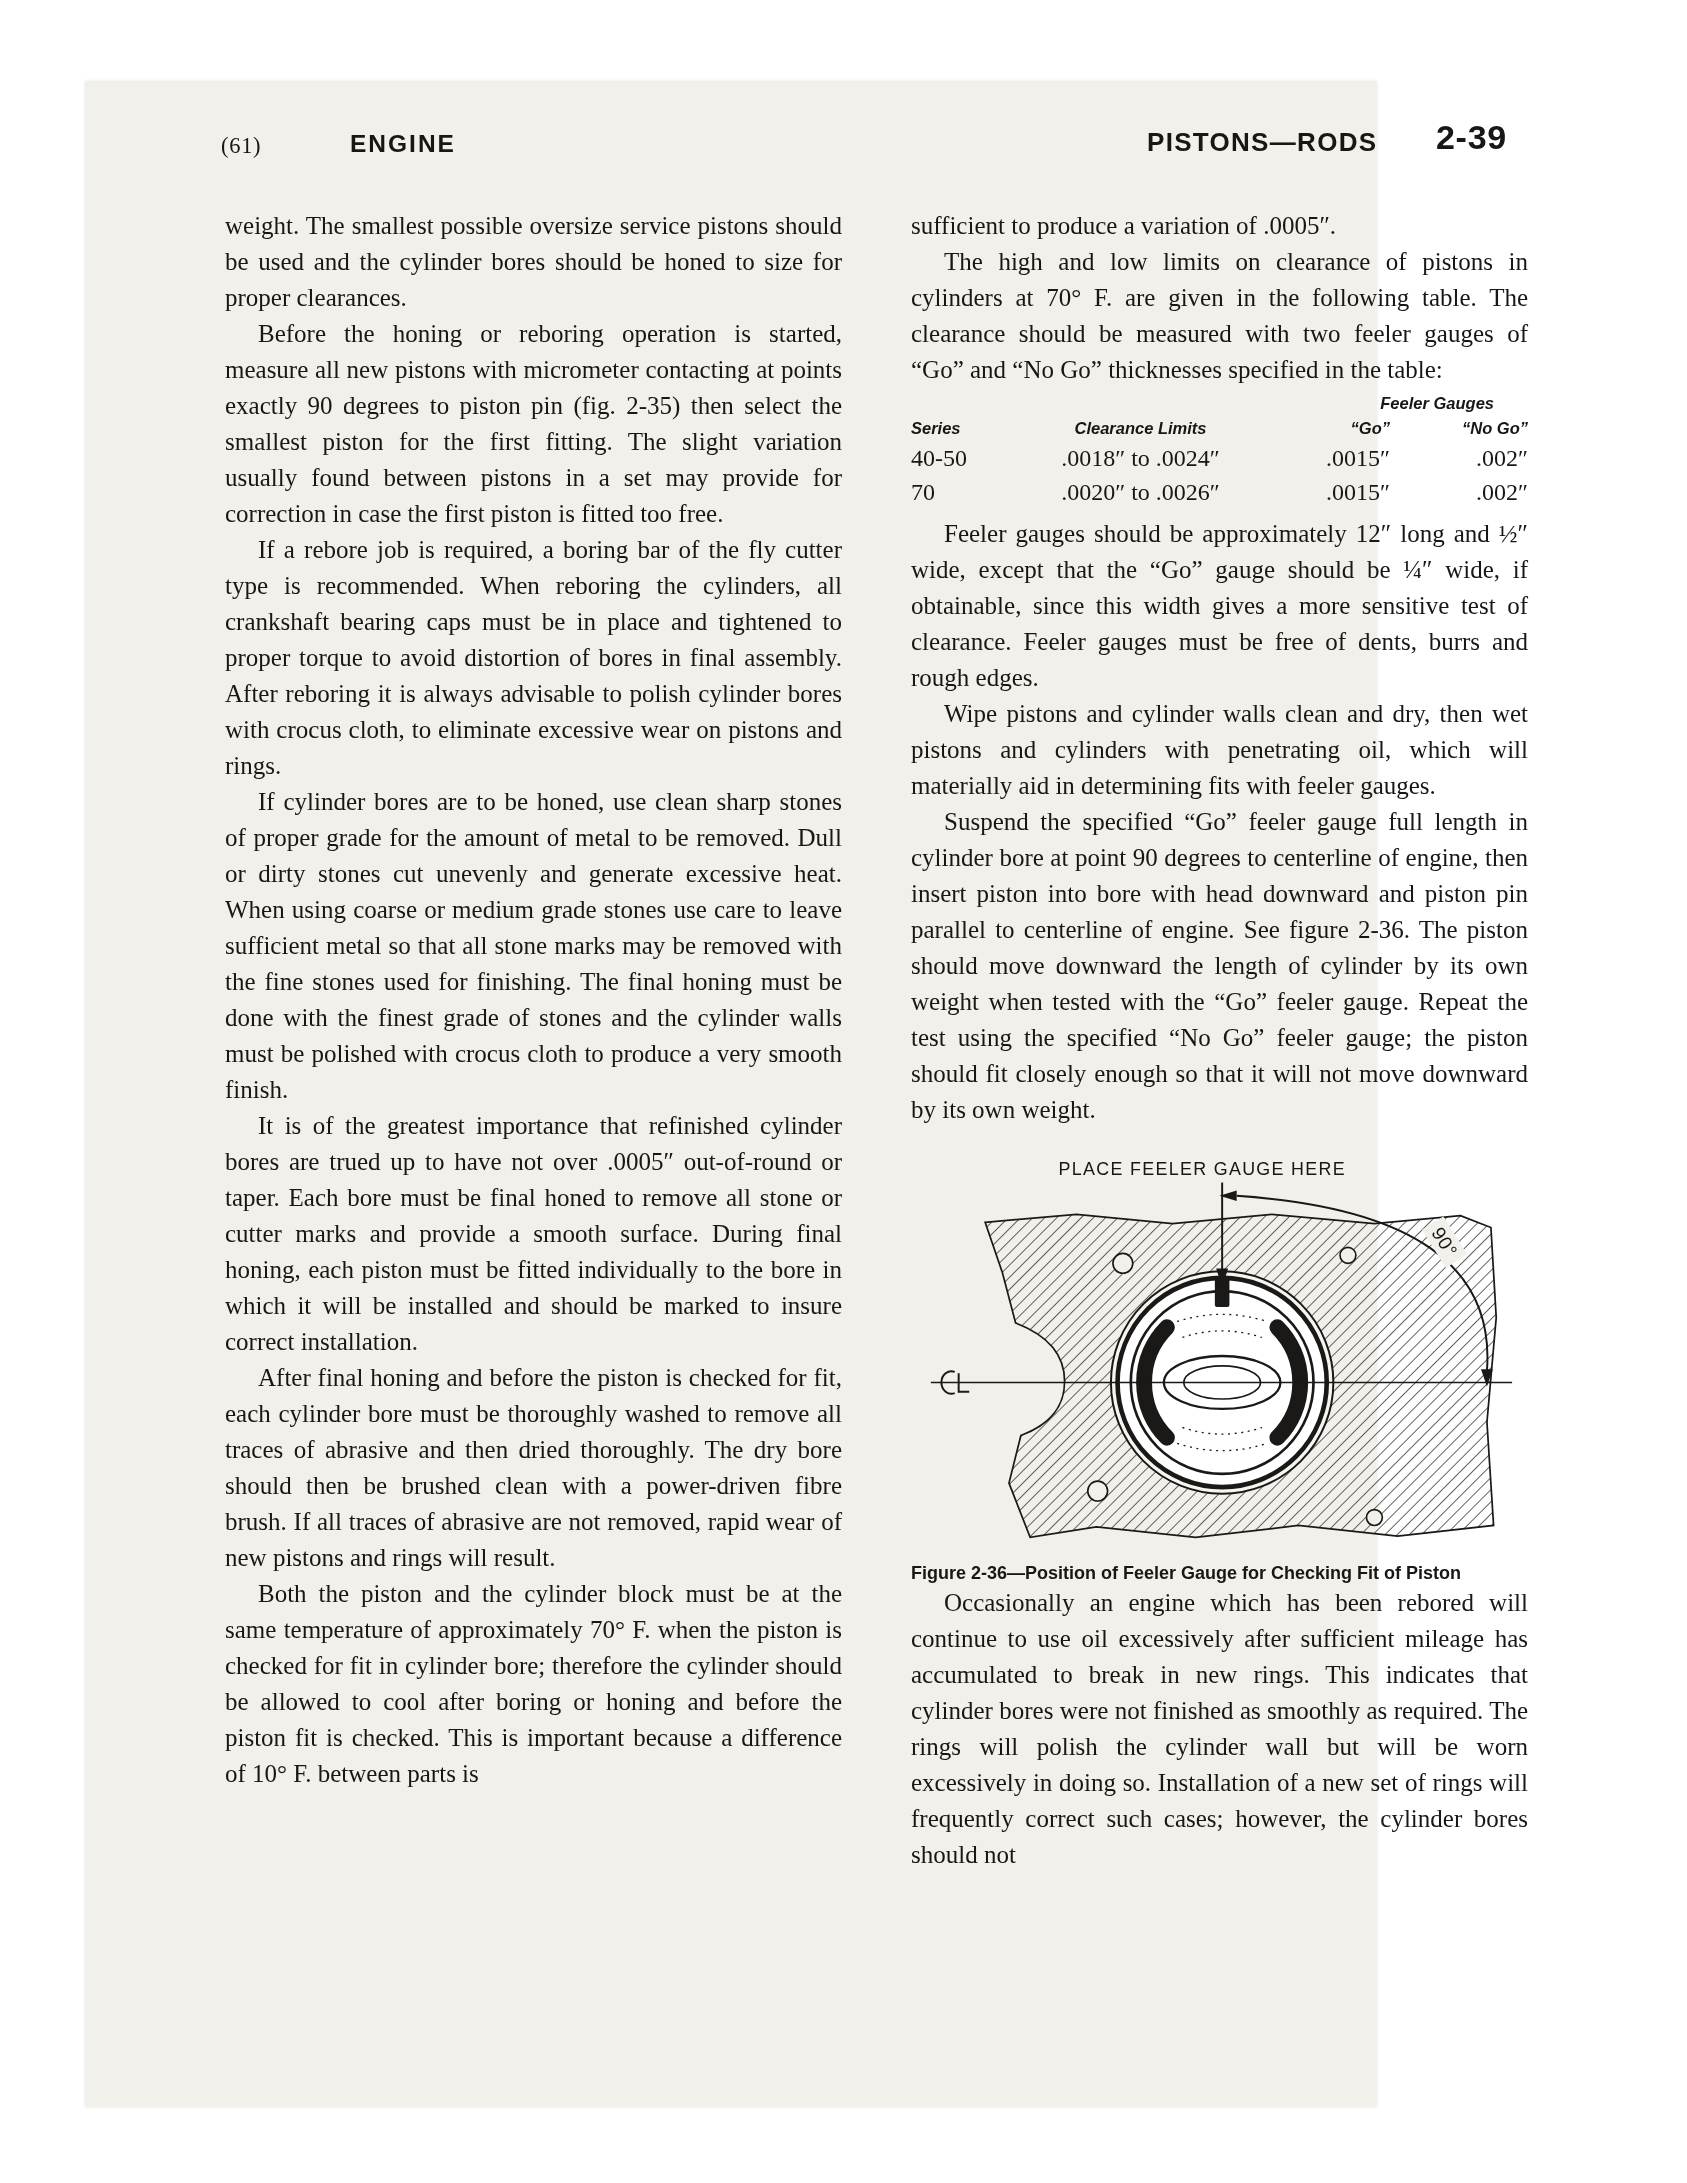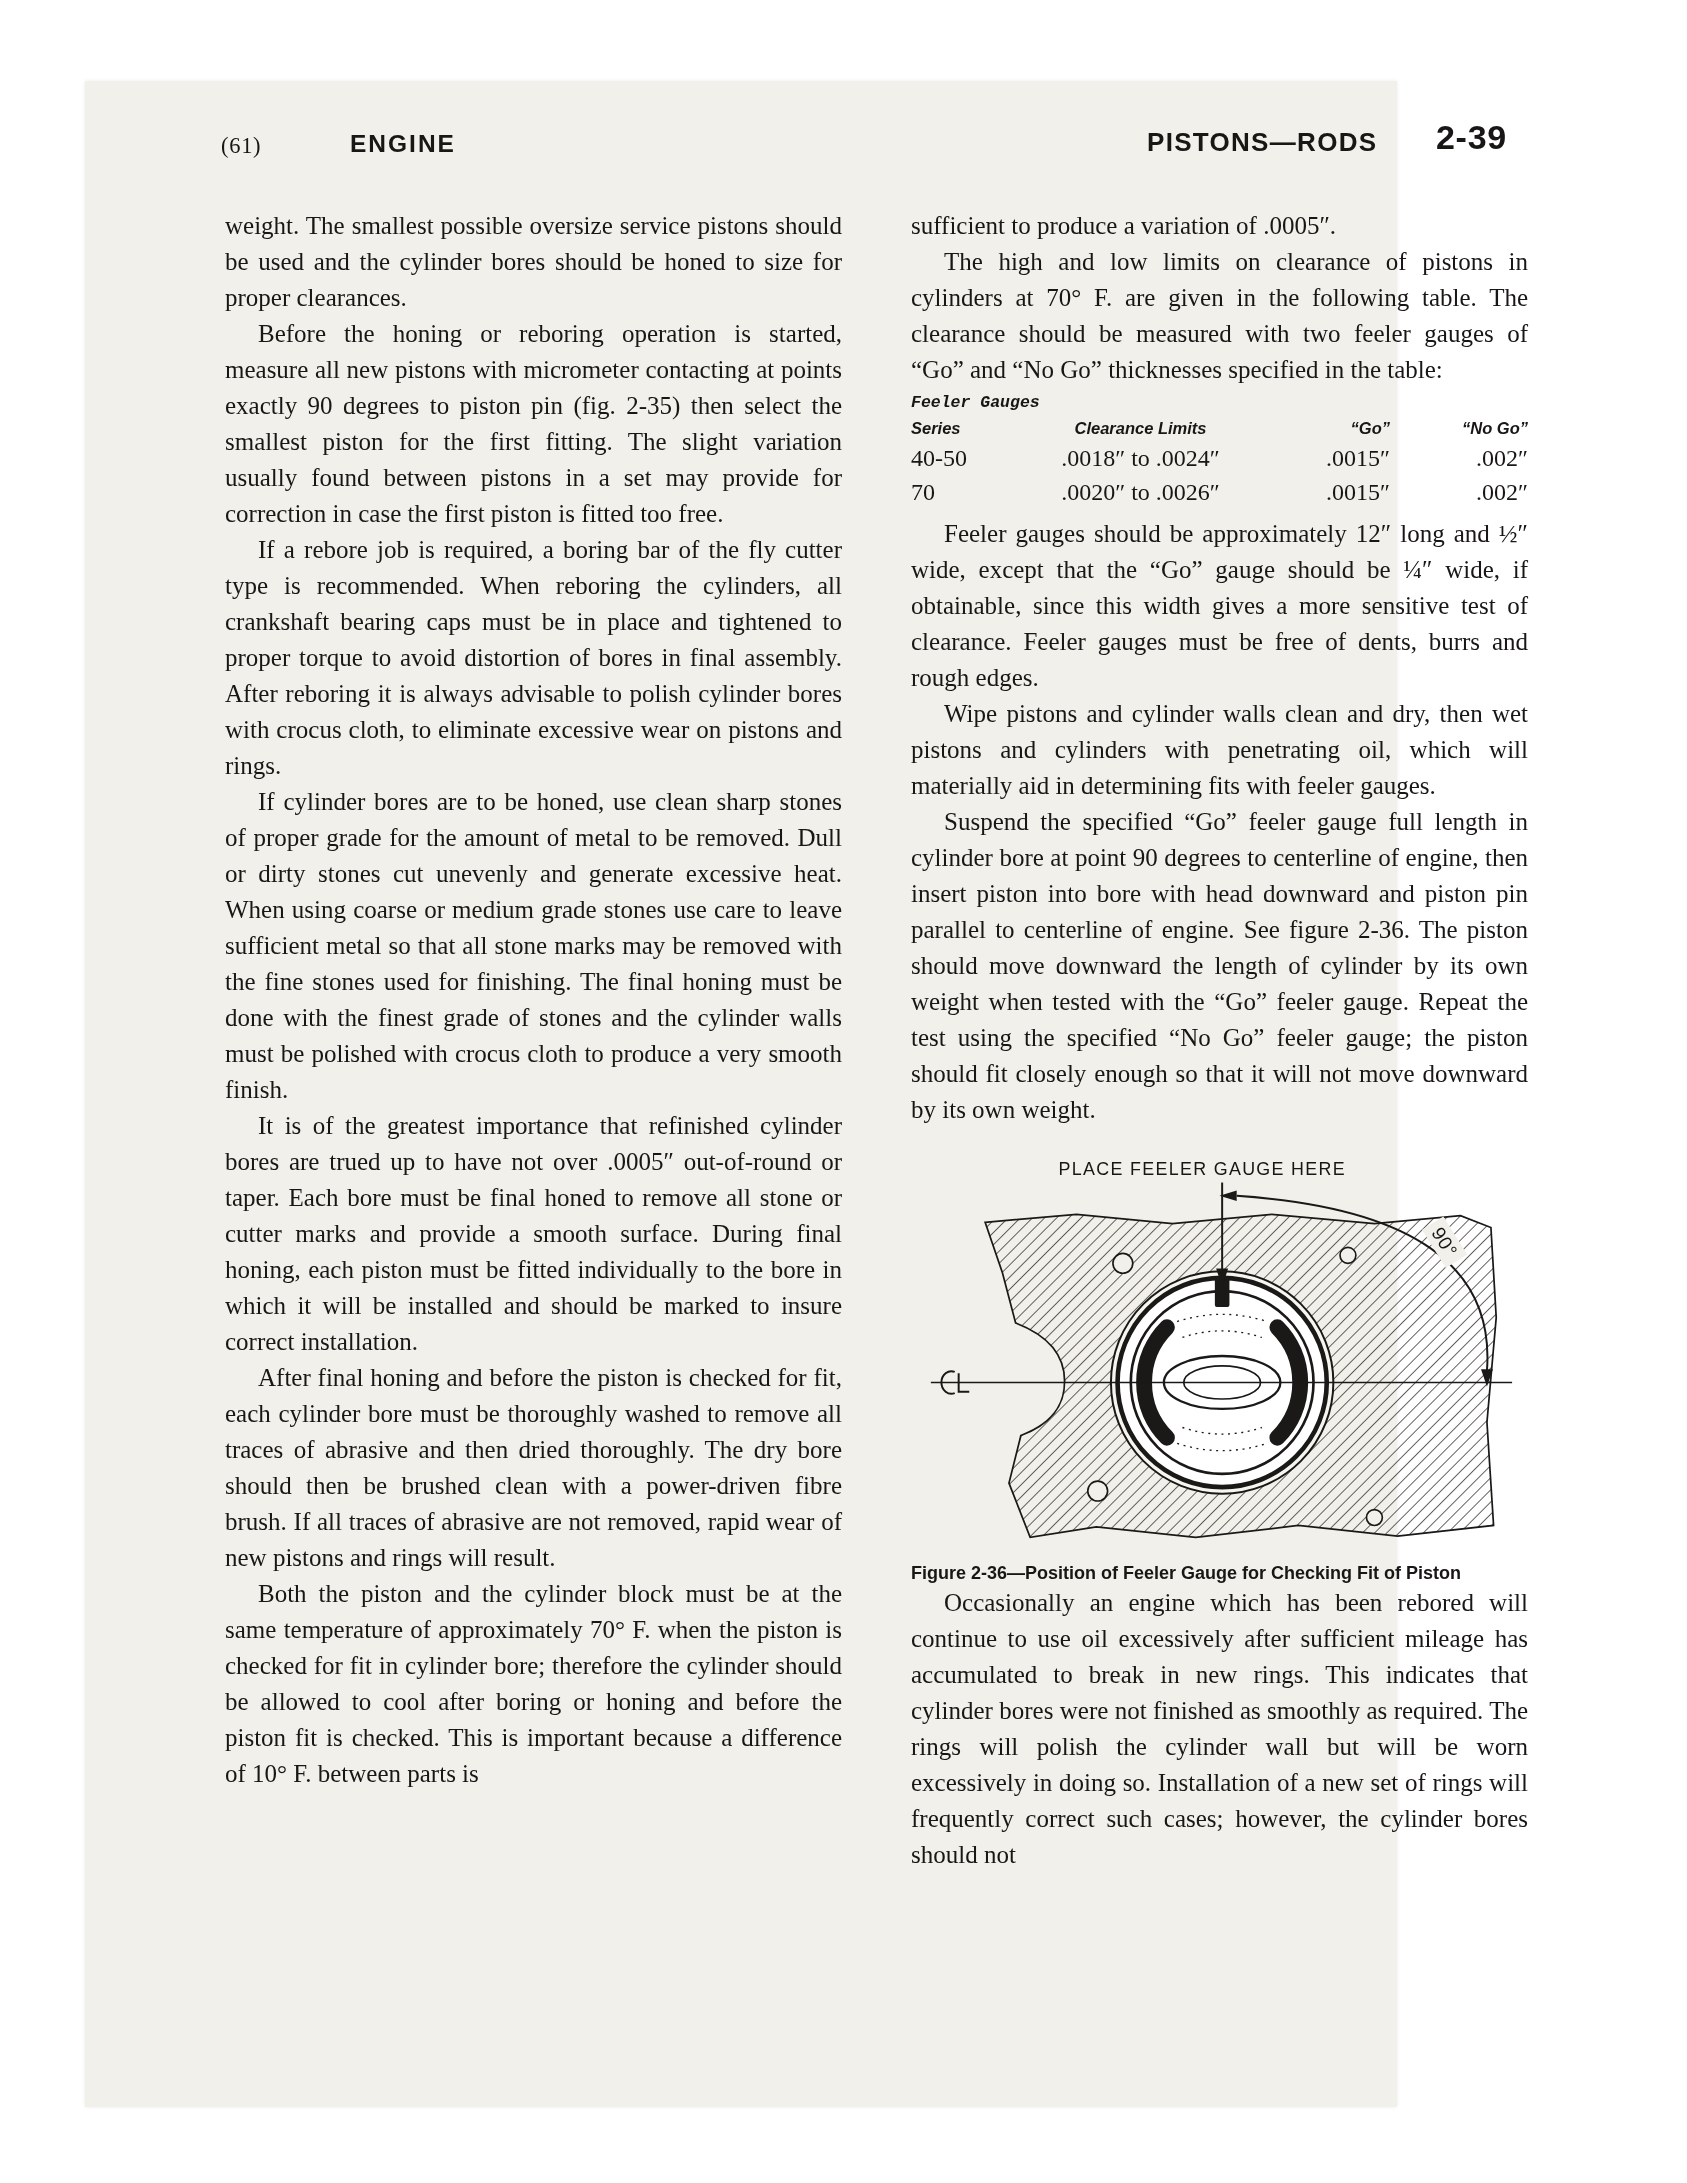--- a/index.html
+++ b/index.html
@@ -2,37 +2,37 @@
 <html style="font-size:10.6px"><head>
 <meta charset="utf-8">
 <style>
   html,body{margin:0;padding:0;}
   body{
     width:1687px;height:2183px;background:#ffffff;position:relative;
     font-family:"Liberation Serif", serif;color:#181715;
   }
   .page{
     position:absolute;left:85px;top:81px;width:1292px;height:2026px;
-    background:#f2f0ea;box-shadow:0 0 4px rgba(0,0,0,0.08);padding-left:20px;
+    background:#f2f0ea;box-shadow:0 0 4px rgba(0,0,0,0.08);
   }
   .hdr-item{position:absolute;white-space:nowrap;}
   .hdr-pnum-left{left:136px;top:52px;font-size:22.5px;letter-spacing:0.7px;}
   .hdr-engine{left:265px;top:49px;font-family:Liberation Sans, sans-serif;font-weight:bold;font-size:24.5px;letter-spacing:2px;}
   .hdr-right{left:1062px;top:46px;font-family:Liberation Sans, sans-serif;font-weight:bold;font-size:26px;letter-spacing:1.3px;}
   .hdr-pnum-right{left:1351px;top:37px;font-family:"Liberation Sans",sans-serif;font-weight:bold;font-size:34px;letter-spacing:0.7px;}
 
   .col{position:absolute;top:127px;width:617px;}
   .col-left{left:140px;}
   .col-right{left:826px;}
   .col p{margin:0;font-size:25px;line-height:36px;text-align:justify;}
   .col p.ind{text-indent:33px;}
 
   
   .ftable{margin:4px 0 6.6px 0;}
-  .fg-group{font-family:Liberation Mono, monospace;font-style:italic;font-weight:bold;font-size:16.5px;padding-right:34px;line-height:22.5px;}
+  .fg-group{font-family:Liberation Sans, sans-serif;font-style:italic;font-weight:bold;font-size:16.5px;text-align:right;padding-right:34px;line-height:22.5px;}
   .tgrid{display:grid;grid-template-columns:116px 1fr 136px 122px;column-gap:16px;}
   .tgrid .th{font-family:"Liberation Sans",sans-serif;font-style:italic;font-weight:bold;font-size:16.5px;line-height:26.5px;}
   .tgrid .td{font-size:24px;line-height:34px;}
   .c1{text-align:left;}
   .c2{text-align:center;}
   .c3{text-align:right;}
   .c4{text-align:right;}
 
   
   .figure{margin-top:28px;}

